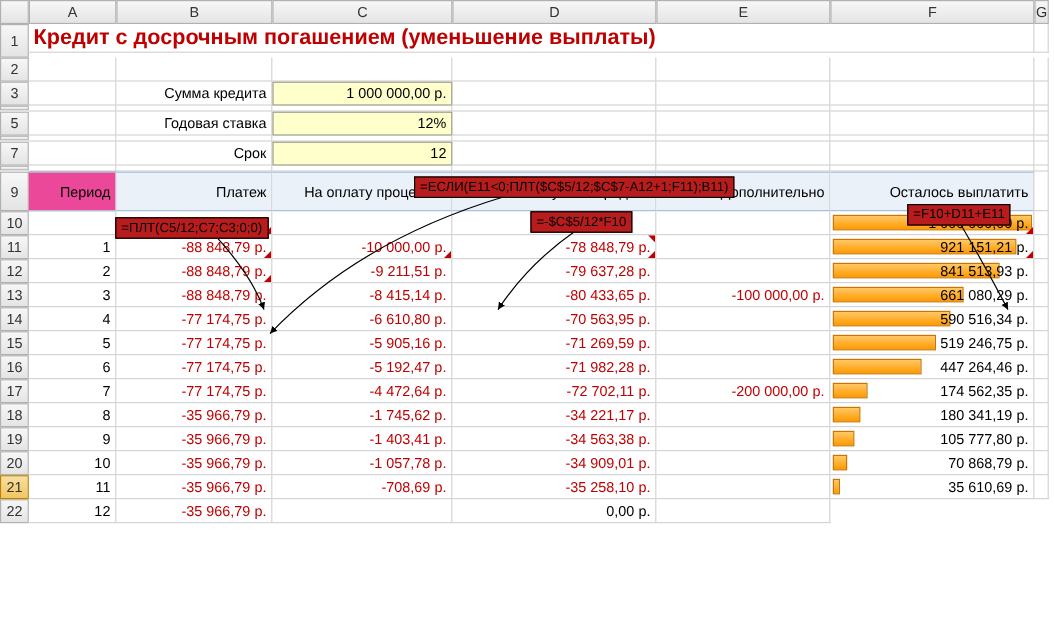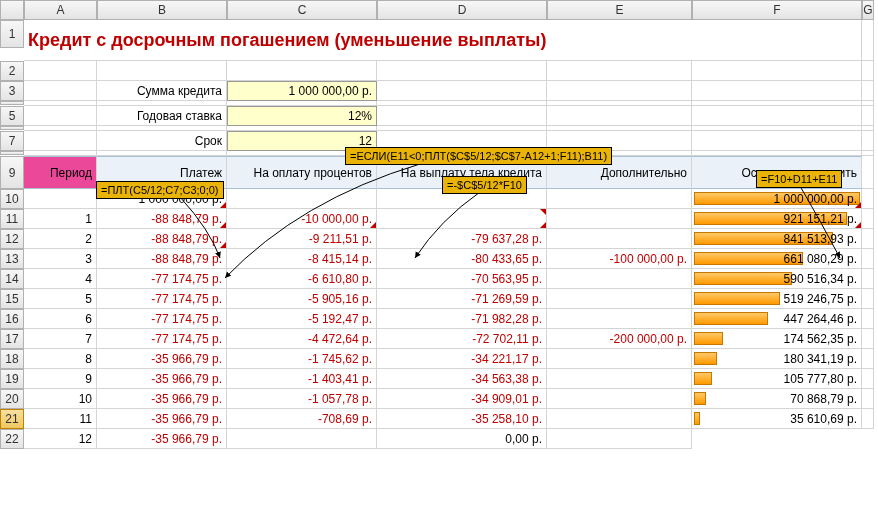--- a/index.html
+++ b/index.html
@@ -49,21 +49,21 @@
     align-items: center;
     position: relative;
     overflow: hidden;
     white-space: nowrap;
   }
   .cell.right { justify-content: flex-end; }
   .title {
     font-size: 18px;
     font-weight: bold;
     color: #c00000;
-    height: 41px;
+    height: 24px;
   }
   .input-cell {
     background: #ffffcc;
     border: 1px solid #999;
     justify-content: flex-end;
   }
   .red { color: #c00000; align-items: center; }
   .black { color: #000; }
   .databar {
     position: absolute;
@@ -75,21 +75,21 @@
     z-index: 0;
   }
   .bartext {
     position: relative;
     z-index: 1;
     width: 100%;
     text-align: right;
   }
   .formula-box {
     position: absolute;
-    background: #eab308;
+    background: #b91c1c;
     border: 1px solid #000;
     padding: 2px 4px;
     font-size: 11px;
     z-index: 20;
     white-space: nowrap;
   }
   .corner-mark {
     position: absolute;
     width: 0; height: 0;
     border-style: solid;
@@ -226,20 +226,21 @@
       </div>
       <div class="cell right red">
         <span class="bartext">-88 848,79 р.</span>
         <span class="corner-mark mark-br"></span>
       </div>
       <div class="cell right red">
         <span class="bartext">-10 000,00 р.</span>
         <span class="corner-mark mark-br"></span>
       </div>
       <div class="cell right red">
+        <span class="bartext">-78 848,79 р.</span>
         <span class="corner-mark mark-tr"></span>
         <span class="corner-mark mark-br"></span>
       </div>
       <div class="cell right red">
         <span class="bartext"></span>
       </div>
       <div class="cell right">
         <div class="databar" style="width: 90.258%;"></div>
         <span class="bartext">921 151,21 р.</span>
         <span class="corner-mark mark-br"></span>

